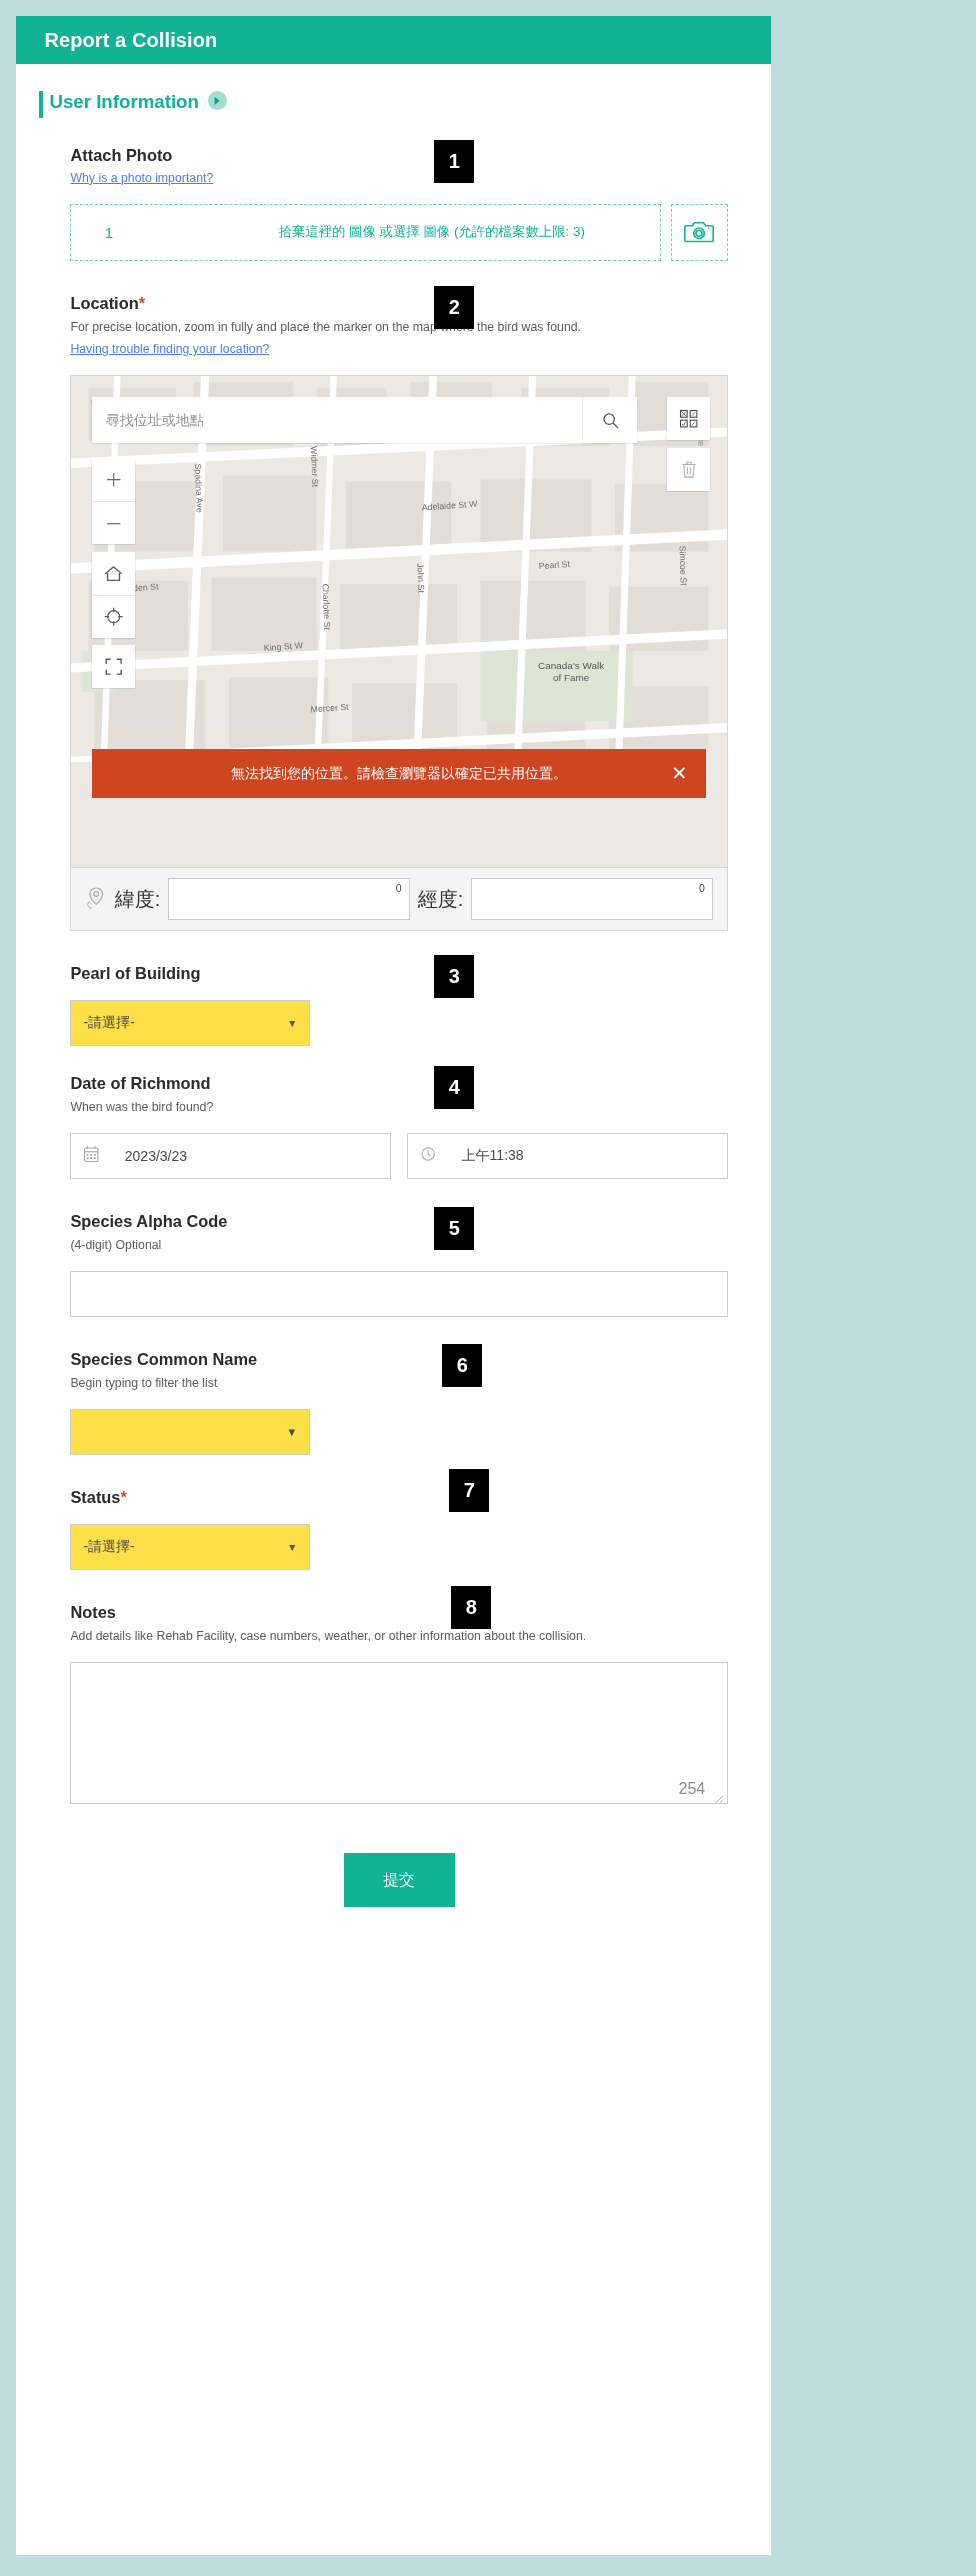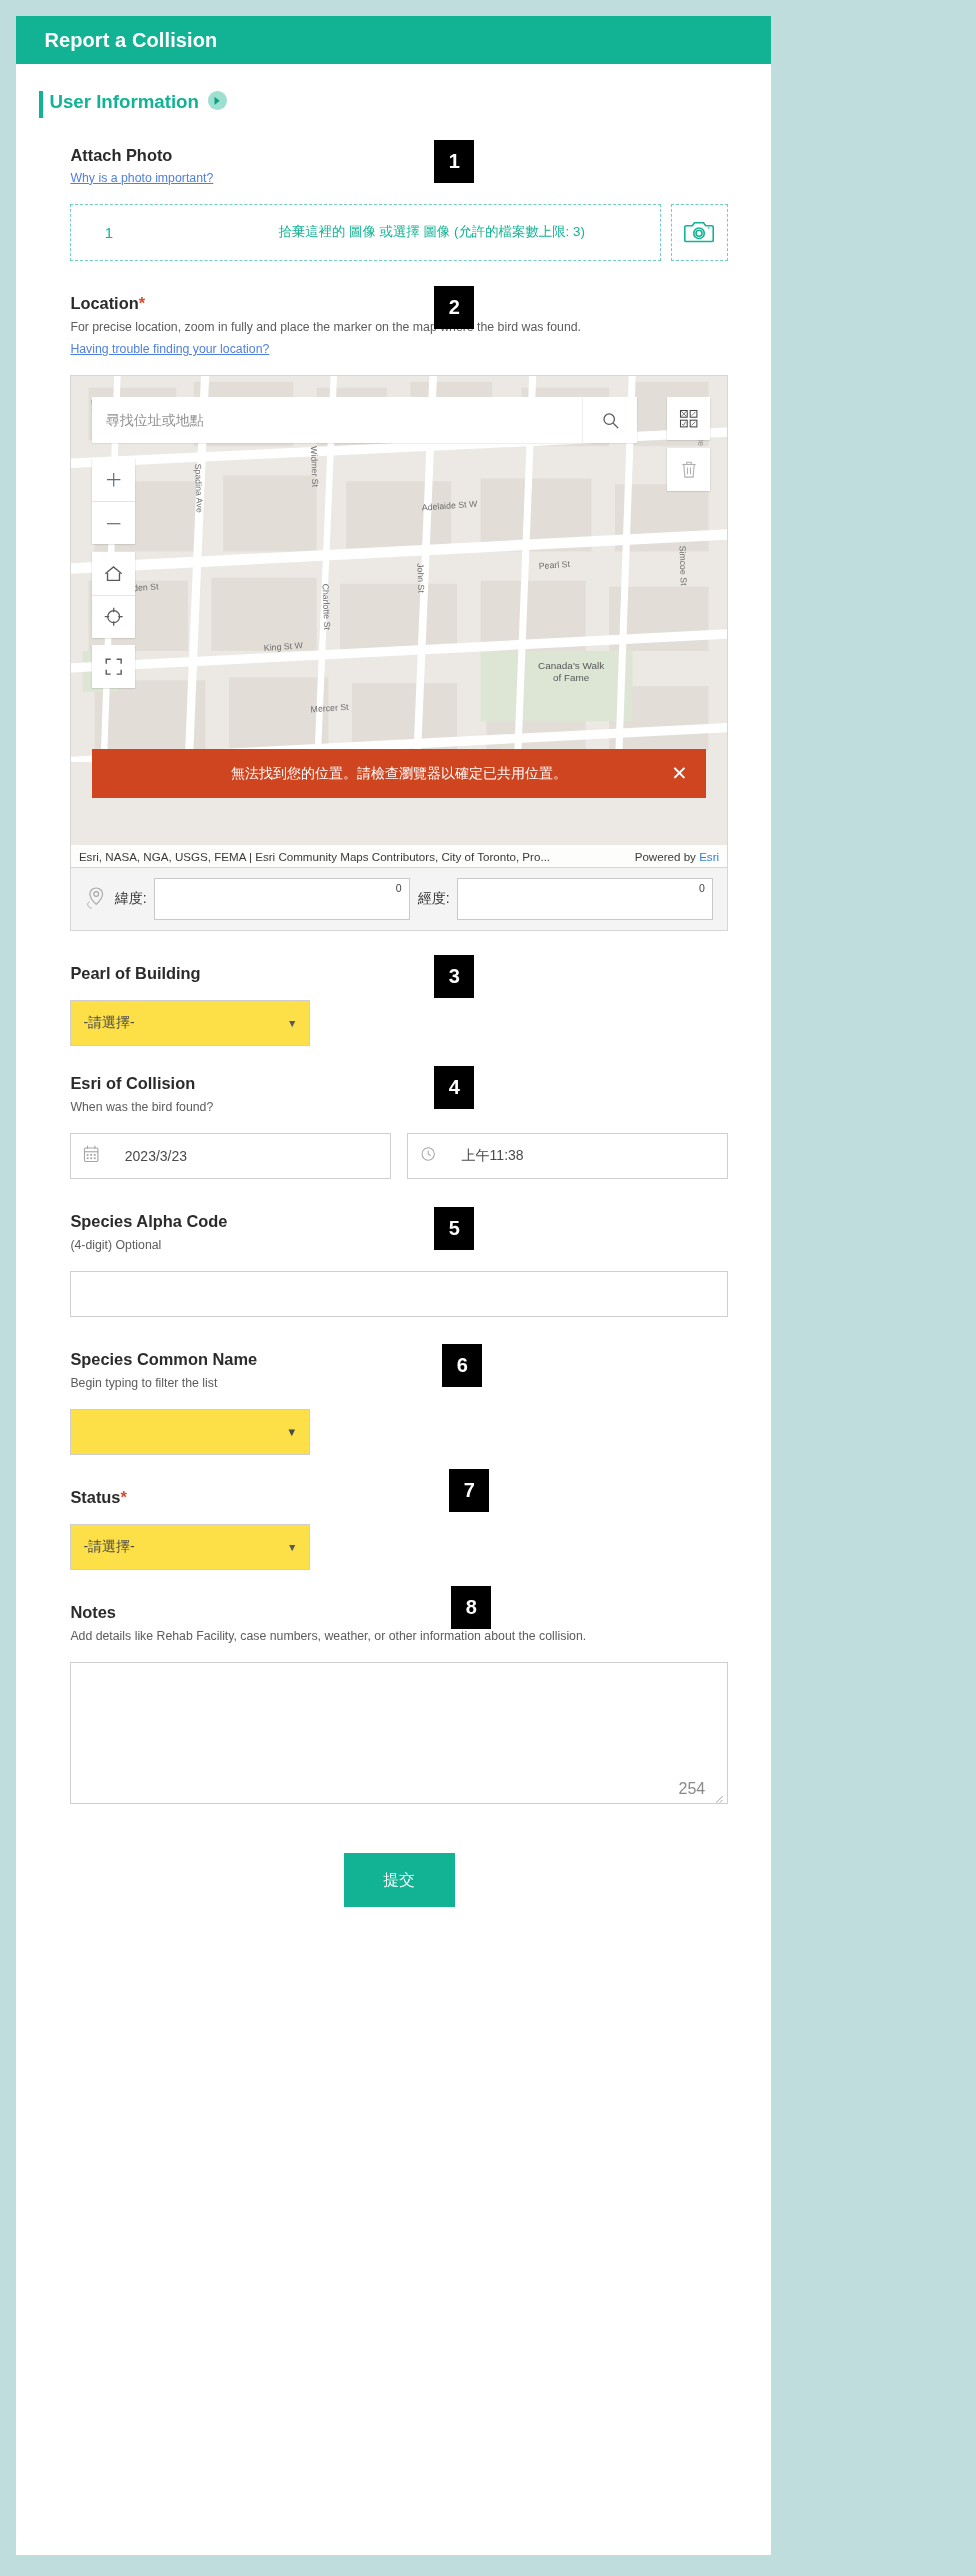--- a/index.html
+++ b/index.html
@@ -225,21 +225,21 @@
   .latlon-bar {
     border: 0.7px solid #d6d6d6;
     border-top: none;
     background: #f4f4f4;
     height: 63px;
     display: flex;
     align-items: center;
     padding: 0 13.4px;
     gap: 7.5px;
   }
-  .latlon-label { font-size: 14px; color: #333; }
+  .latlon-label { font-size: 20px; color: #333; }
   .latlon-input {
     position: relative;
     flex: 1;
     height: 42px;
     background: #fff;
     border: 0.7px solid #c9c9c9;
   }
   .latlon-input .zero {
     position:absolute; right: 7.5px; top: 3px;
     font-size: 10.5px; color: #444;
@@ -538,27 +538,20 @@
                 </svg>
               </div>
             </div>
           </div>
 
           <div class="map-error">
             <span>無法找到您的位置。請檢查瀏覽器以確定已共用位置。</span>
             <span class="map-error-x">✕</span>
           </div>
 
-          <div class="map-attrib">
-            <span>Esri, NASA, NGA, USGS, FEMA | Esri Community Maps Contributors, City of Toronto, Pro...</span>
-            <span>
-              <span>Powered by</span>
-              <a>Esri</a>
-            </span>
-          </div>
         </div>
 
         
         <div class="latlon-bar">
           <span>
             <svg width="22.4" height="25.4" viewBox="0 0 30 34" fill="none" stroke="#a9a9a9" stroke-width="1.6">
               <path d="M15 4 C10 4 6.5 7.5 6.5 12 C6.5 18 15 26 15 26 C15 26 23.5 18 23.5 12 C23.5 7.5 20 4 15 4 Z"></path>
               <circle cx="15" cy="12" r="3.2"></circle>
               <path d="M6 22 C2 25 3 30 9 31" stroke-width="1.3"></path>
             </svg>
@@ -581,21 +574,21 @@
         <div class="field-label">Pearl of Building</div>
         <div class="badge" style="left:364px; top:-9px; width:40px; height:43px;">3</div>
         <div class="select-box">
           <span class="sel-val">-請選擇-</span>
           <span class="caret">▼</span>
         </div>
       </div>
 
       <div class="gap-md"></div>
       <div class="field">
-        <div class="field-label">Esri of Collision</div>
+        <div class="field-label">Date of Richmond</div>
         <div class="field-hint">When was the bird found?</div>
         <div class="badge" style="left:364px; top:-7.5px; width:40px; height:43px;">4</div>
         <div class="two-col">
           <div class="dt-box">
             <span>
               <svg width="16.4" height="18" viewBox="0 0 22 24" fill="none" stroke="#a5a5a5" stroke-width="1.5">
                 <rect x="2" y="4" width="18" height="18" rx="1.5"></rect>
                   <path d="M2 9 H20"></path>
                 <path d="M6 1 V5 M16 1 V5"></path>
                 <g fill="#a5a5a5" stroke="none">

